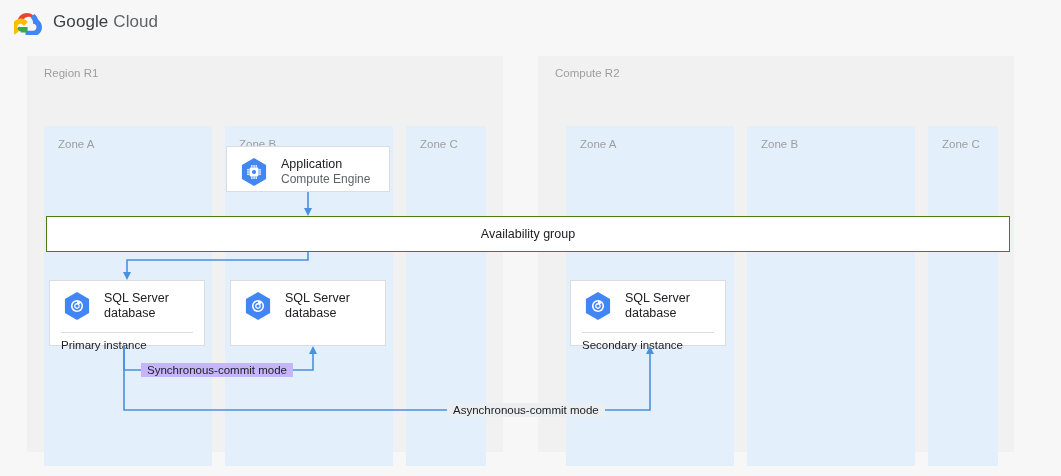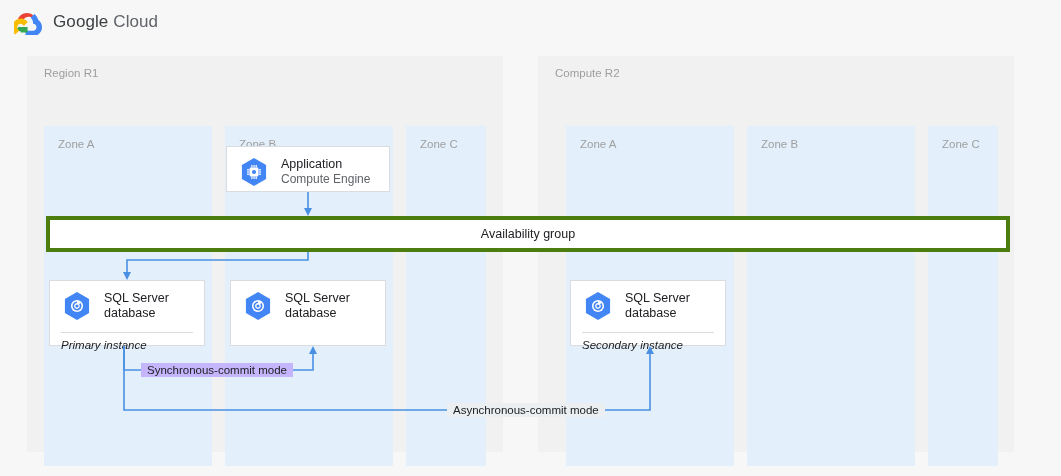--- a/index.html
+++ b/index.html
@@ -105,29 +105,28 @@
     font-size: 12px;
     color: #5f6368;
     line-height: 15px;
   }
   .card-foot {
     border-top: 1px solid #dadce0;
     margin: 16px 11px;
     padding: 6px 0 0 0;
     font-size: 11.5px;
     color: #202124;
-    font-style: italic;
   }
   .card.tall .card-foot { margin-top: 2px; }
 
   
   #ag-bar {
     position: absolute;
     background: #ffffff;
-    border: 4px solid #4d7c0f;
+    border: 1px solid #4d7c0f;
     box-sizing: border-box;
     display: flex;
     align-items: center;
     justify-content: center;
     z-index: 6;
   }
   #ag-label { font-size: 12.5px; color: #202124; }
 
   
   #wires {

